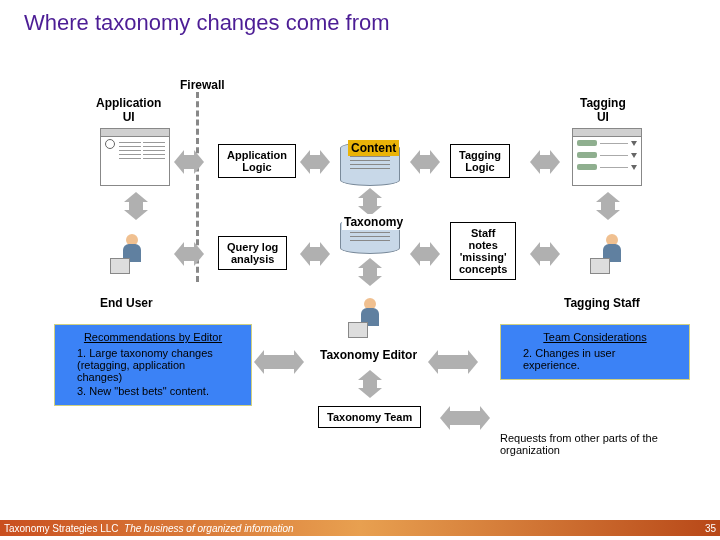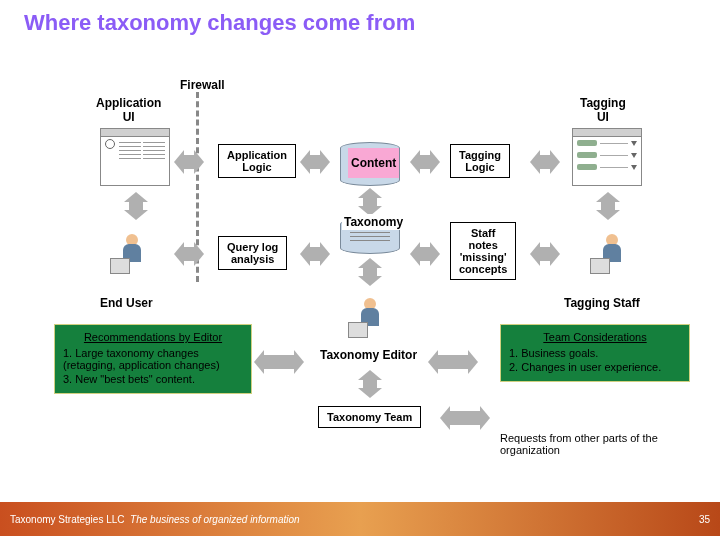--- a/index.html
+++ b/index.html
@@ -1,17 +1,17 @@
 <!DOCTYPE html>
 <html><head>
 <meta charset="utf-8">
 <style>
   * { margin: 0; padding: 0; box-sizing: border-box; }
   body { font-family: Arial, sans-serif; width: 720px; height: 540px; position: relative; background: #fff; overflow: hidden; }
-  .title { color: #8b5cf6; font-size: 22px; font-weight: bold; position: absolute; top: 10px; left: 24px; }
+  .title { color: #4c1d95; font-size: 22px; font-weight: normal; position: absolute; top: 10px; left: 24px; }
   .label { position: absolute; font-size: 12px; font-weight: bold; text-align: center; }
   .box-label { background: #fff; border: 1px solid #000; padding: 4px 8px; font-size: 11px; font-weight: bold; text-align: center; position: absolute; }
   .db { position: absolute; }
   .db-top { width: 60px; height: 12px; border-radius: 50%; background: #c8d8e8; border: 1px solid #7a8a9a; }
   .db-body { width: 60px; background: #c8d8e8; border-left: 1px solid #7a8a9a; border-right: 1px solid #7a8a9a; border-bottom: 1px solid #7a8a9a; margin-top: -6px; border-radius: 0 0 30px 30px / 0 0 6px 6px; }
   .db-body.h1 { height: 38px; }
   .db-body.h2 { height: 30px; }
   .db-lines { position: absolute; top: 14px; left: 10px; right: 10px; }
   .db-lines span { display: block; height: 1px; background: #888; margin-bottom: 3px; }
   .ui-win { position: absolute; width: 70px; height: 58px; background: #fff; border: 1px solid #888; }
@@ -34,25 +34,25 @@
   .arrow-v { position: absolute; width: 24px; }
   .arrow-v::before, .arrow-v::after { content: ''; display: block; width: 0; height: 0; margin: 0 auto; }
   .arrow-v::before { border-left: 12px solid transparent; border-right: 12px solid transparent; border-bottom: 10px solid #b0b0b0; }
   .arrow-v .mid { height: 8px; width: 14px; background: #b0b0b0; margin: 0 auto; }
   .arrow-v::after { border-left: 12px solid transparent; border-right: 12px solid transparent; border-top: 10px solid #b0b0b0; }
   .arrow-h { position: absolute; height: 24px; display: flex; align-items: center; }
   .arrow-h::before, .arrow-h::after { content: ''; width: 0; height: 0; }
   .arrow-h::before { border-top: 12px solid transparent; border-bottom: 12px solid transparent; border-right: 10px solid #b0b0b0; }
   .arrow-h .mid { width: 10px; height: 14px; background: #b0b0b0; }
   .arrow-h::after { border-top: 12px solid transparent; border-bottom: 12px solid transparent; border-left: 10px solid #b0b0b0; }
-  .note { position: absolute; background: #15803d; border: 1px solid #d0d080; padding: 6px 8px; font-size: 11px; }
+  .note { position: absolute; background: #3b82f6; border: 1px solid #d0d080; padding: 6px 22px; font-size: 11px; }
   .note .hd { text-decoration: underline; font-weight: normal; text-align: center; margin-bottom: 4px; }
   .note p { margin: 2px 0; }
   .plain { position: absolute; font-size: 11px; }
-  .footer { position: absolute; bottom: 4px; left: 0; right: 0; height: 34px; background: linear-gradient(to right, #c94f1f, #e8a050, #b84818); color: #fff; font-size: 10px; display: flex; align-items: center; padding: 0 10px; justify-content: space-between; }
+  .footer { position: absolute; bottom: 4px; left: 0; right: 0; height: 16px; background: linear-gradient(to right, #c94f1f, #e8a050, #b84818); color: #fff; font-size: 10px; display: flex; align-items: center; padding: 0 4px; justify-content: space-between; }
   .footer .fl { font-style: italic; }
   .footer .fl b { font-style: normal; font-weight: normal; }
 </style>
 </head>
 <body>
 
 <div class="title">Where taxonomy changes come from</div>
 
 <div class="label" style="top:78px;left:180px">Firewall</div>
 <div class="firewall" style="top:92px;left:196px;height:190px"></div>
@@ -107,21 +107,21 @@
 <div class="db" style="top:142px;left:340px">
   <div class="db-top"></div>
     <div class="db-body h1"></div>
   <div class="db-lines">
       <span></span>
       <span></span>
       <span></span>
       <span></span>
     </div>
 </div>
-<div class="label" style="top:148px;left:348px;background:#f9a8d4;z-index:2;padding:8px 3px">Content</div>
+<div class="label" style="top:140px;left:348px;background:#eab308;z-index:2;padding:1px 3px">Content</div>
 
 <div class="box-label" style="top:144px;left:450px;white-space:pre">Tagging
 Logic</div>
 
 <div class="arrow-h" style="top:150px;left:174px">
     <div class="mid"></div>
   </div>
 <div class="arrow-h" style="top:150px;left:300px">
     <div class="mid"></div>
   </div>
@@ -212,21 +212,20 @@
   </div>
 
 <div class="note" style="top:324px;left:54px;width:198px">
   <div class="hd">Recommendations by Editor</div>
   <p>1. Large taxonomy changes (retagging, application changes)</p>
   <p>3. New "best bets" content.</p>
 </div>
 
 <div class="note" style="top:324px;left:500px;width:190px">
   <div class="hd">Team Considerations</div>
-  <p>1. Business goals.</p>
   <p>2. Changes in user experience.</p>
 </div>
 
 <div class="plain" style="top:432px;left:500px;width:190px">Requests from other parts of the organization</div>
 
 <div class="footer">
   <span class="fl">
     <b>Taxonomy Strategies LLC</b>&nbsp;&nbsp;<span>The business of organized information</span>
   </span>
   <span>35</span>

